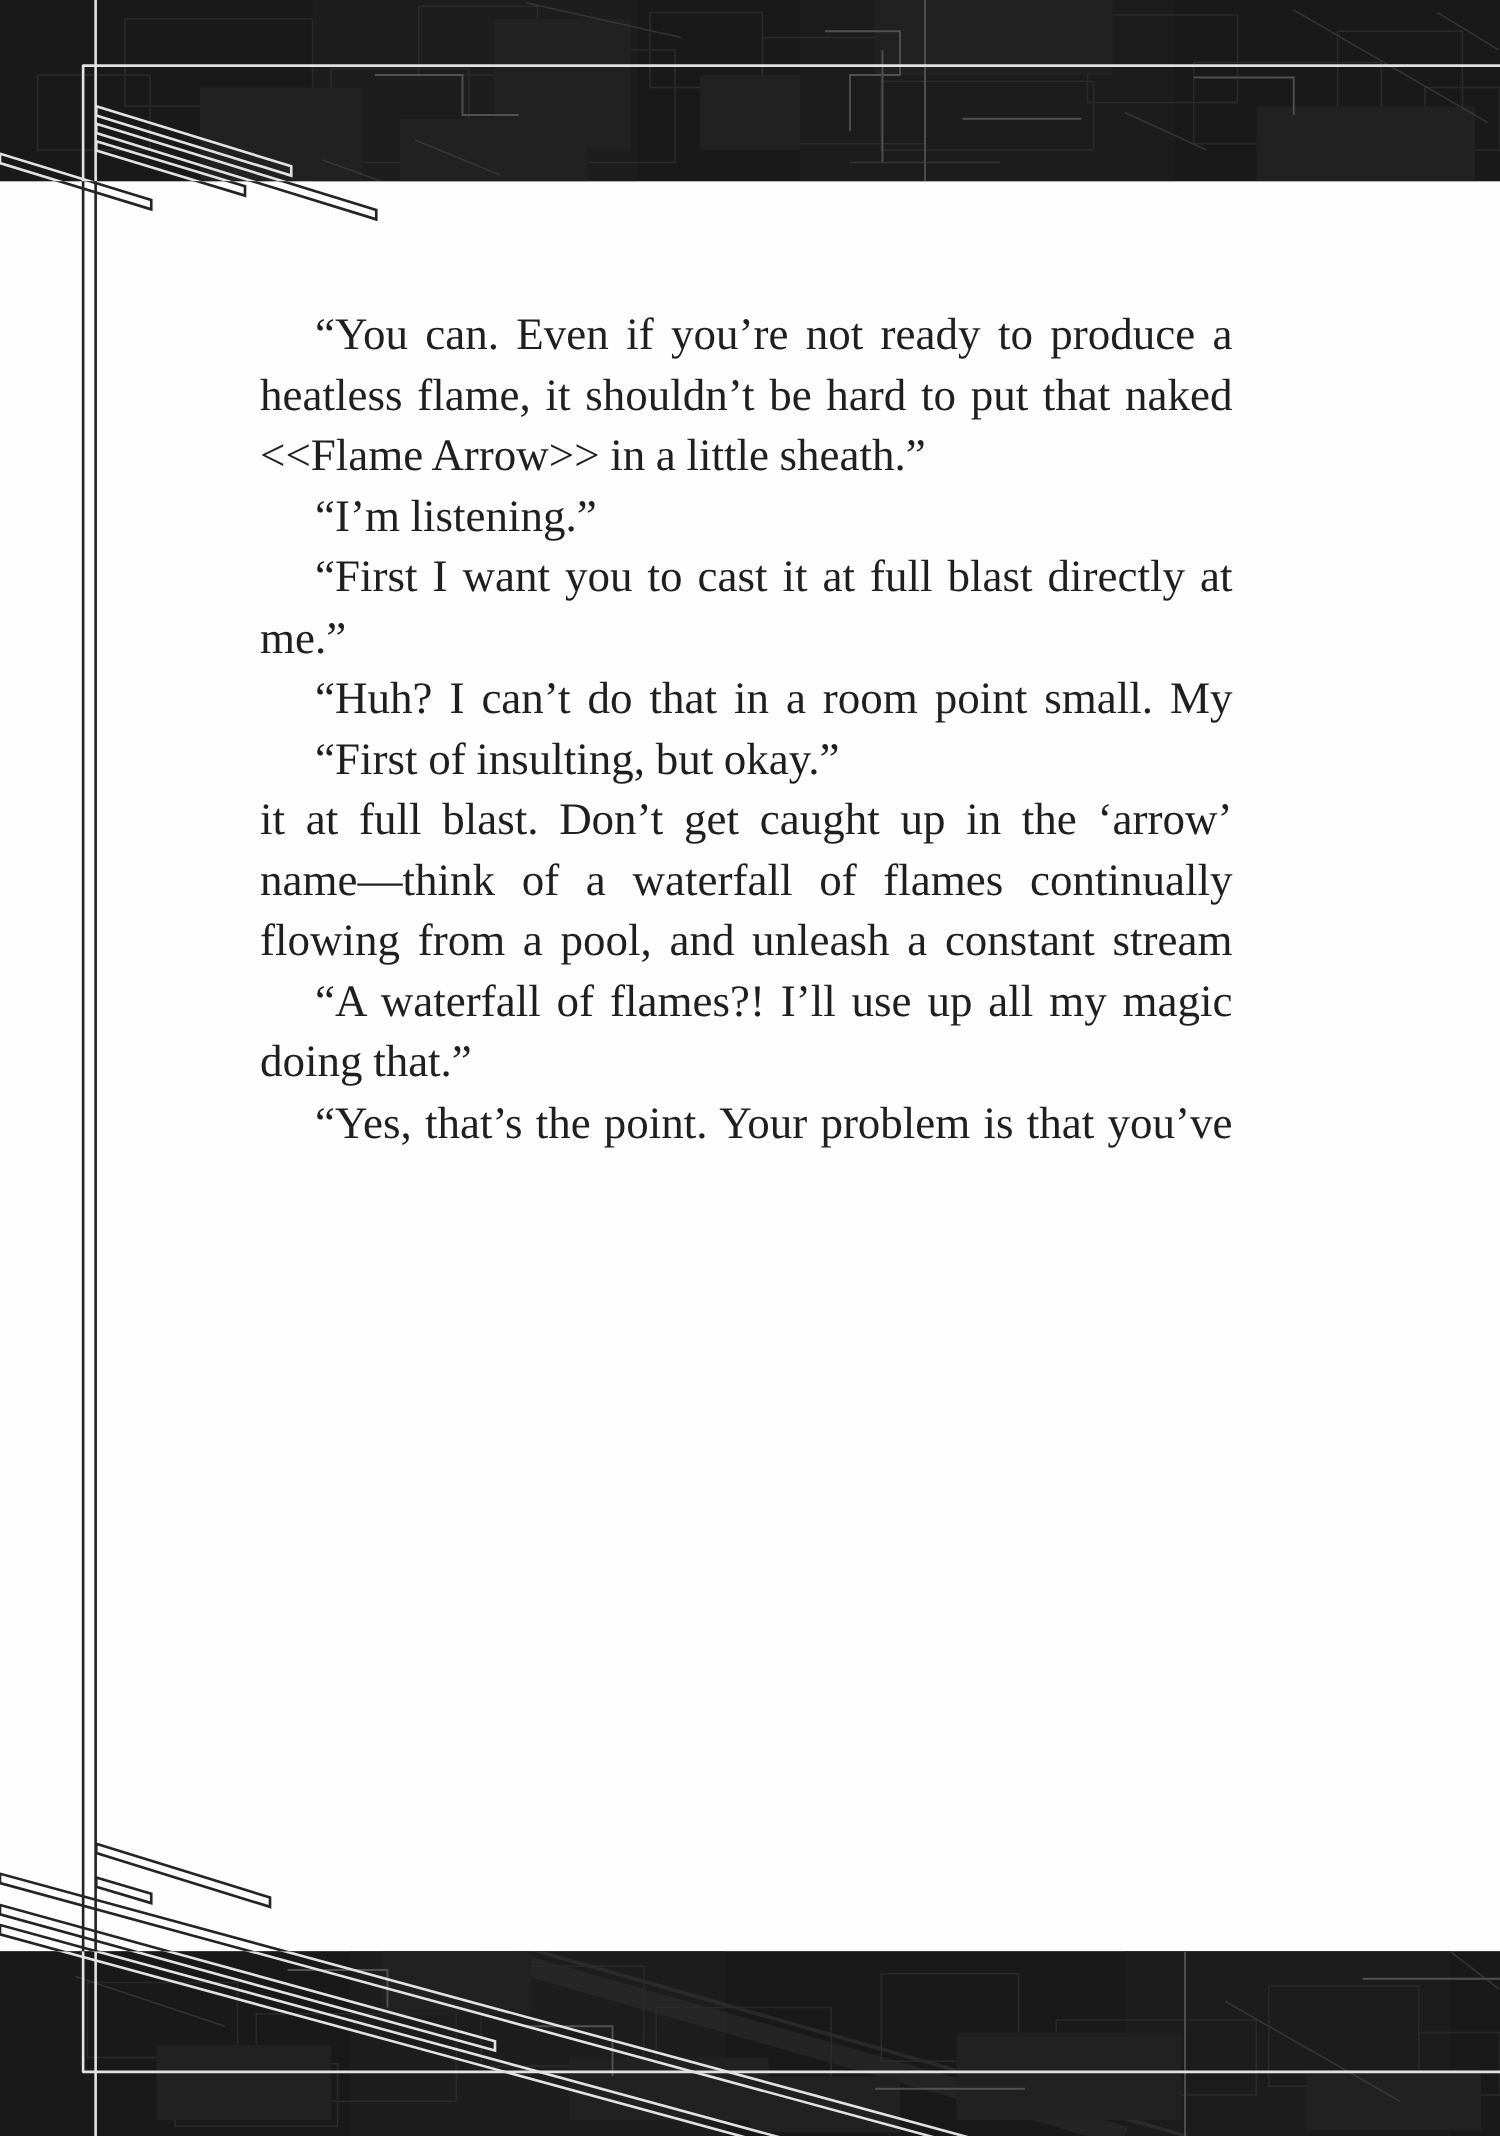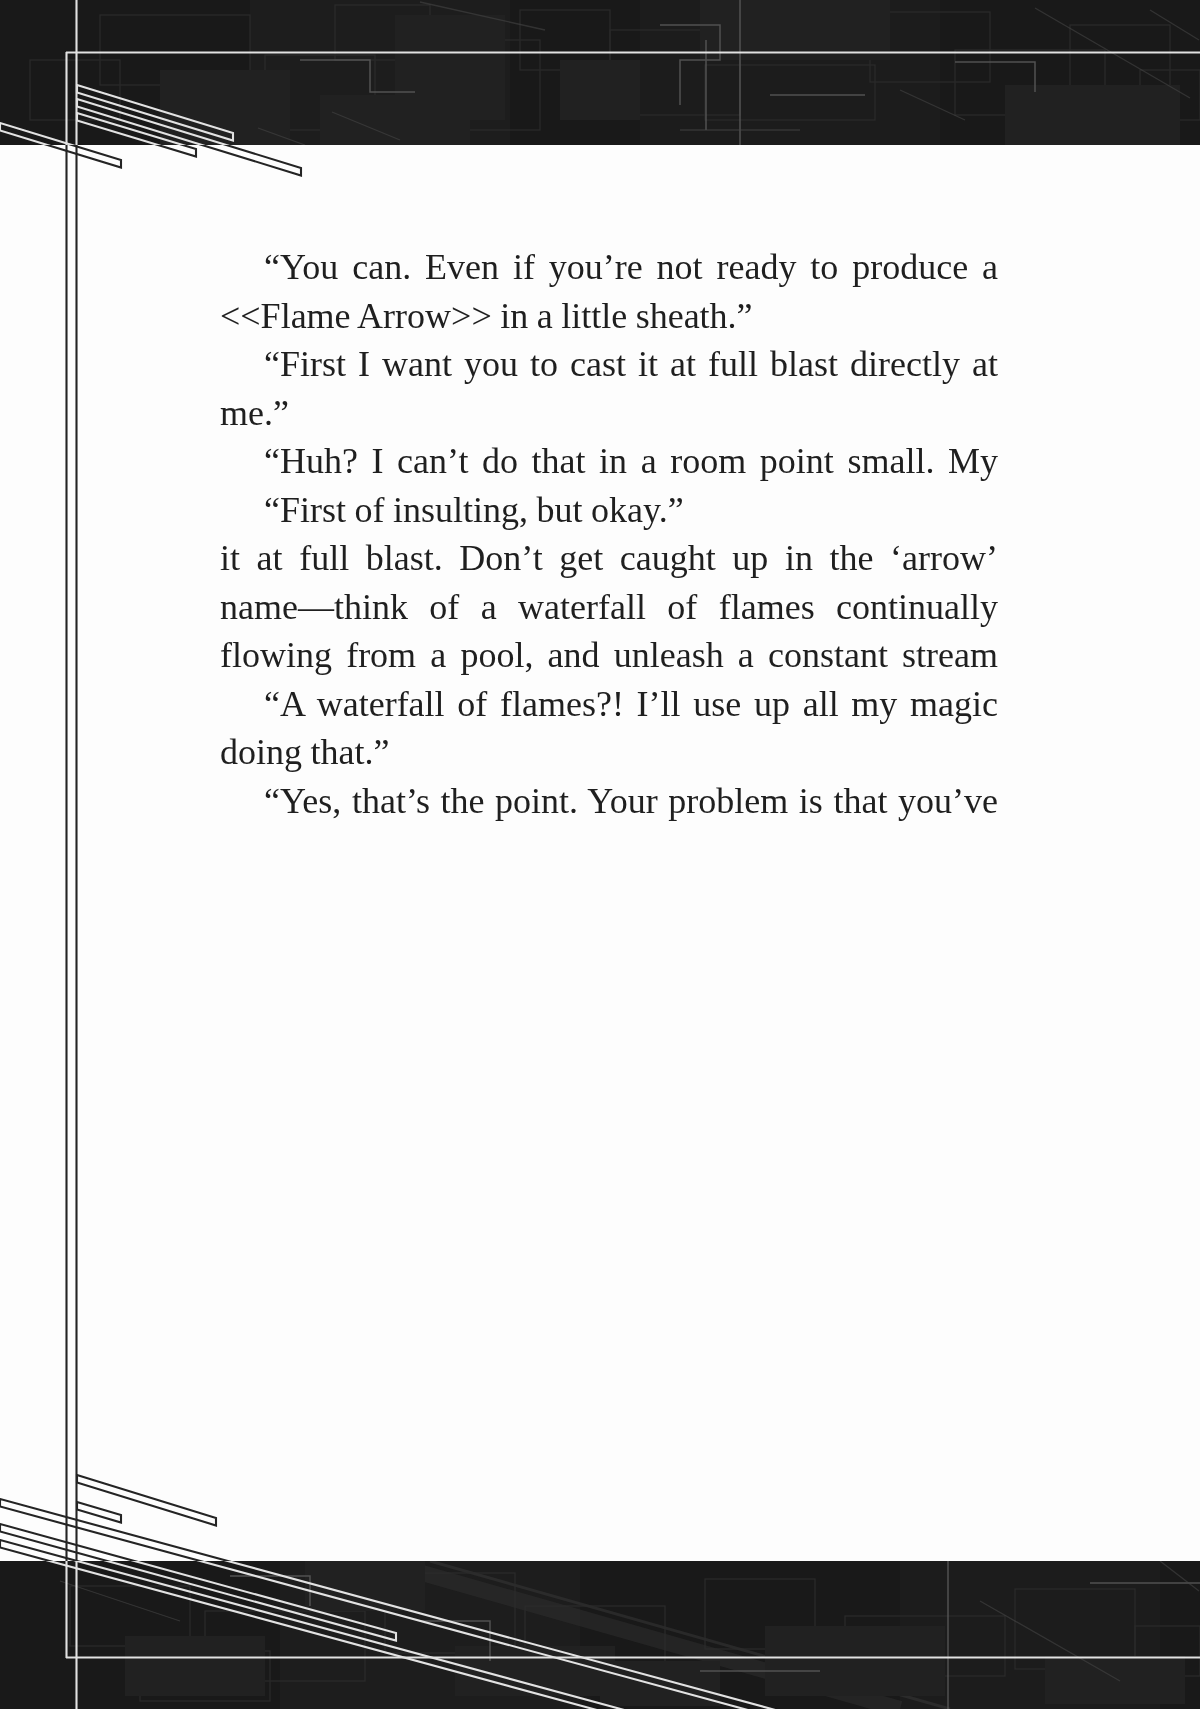--- a/index.html
+++ b/index.html
@@ -25,21 +25,21 @@
   
   .overlay{
     position:absolute;left:0;top:0;width:1200px;height:1709px;
     pointer-events:none;
   }
   .overlay .light{stroke:var(--frame-light);}
   .overlay .dark{stroke:var(--frame-dark);}
   .overlay path,.overlay line{fill:none;stroke-width:2.1px;}
   
   .text-block{
-    position:absolute;left:220px;top:243px;width:778px;
+    position:absolute;left:208px;top:243px;width:778px;
     color:var(--text);
     font-size:36px;
     line-height:48.5px;
     word-spacing:-0.5px;
   }
   .line{
     text-align:justify;
     text-align-last:justify;
   }
   .line.indent{text-indent:44px;}
@@ -176,21 +176,25 @@
         <use href="#frameLines"></use>
       </g>
     <g class="dark" clip-path="url(#cpMid)">
         <use href="#frameLines"></use>
       </g>
   </svg>
 
   <div class="text-block" id="text-block">
       <div class="paragraph">
         <div class="line indent">“You can. Even if you’re not ready to produce a</div>
+        <div class="line">heatless flame, it shouldn’t be hard to put that naked</div>
         <div class="line last">&lt;&lt;Flame Arrow&gt;&gt; in a little sheath.”</div>
+      </div>
+      <div class="paragraph">
+        <div class="line indent last">“I’m listening.”</div>
       </div>
       <div class="paragraph">
         <div class="line indent">“First I want you to cast it at full blast directly at</div>
         <div class="line last">me.”</div>
       </div>
       <div class="paragraph">
         <div class="line indent">“Huh? I can’t do that in a room point small. My</div>
       </div>
       <div class="paragraph">
         <div class="line indent last">“First of insulting, but okay.”</div>

